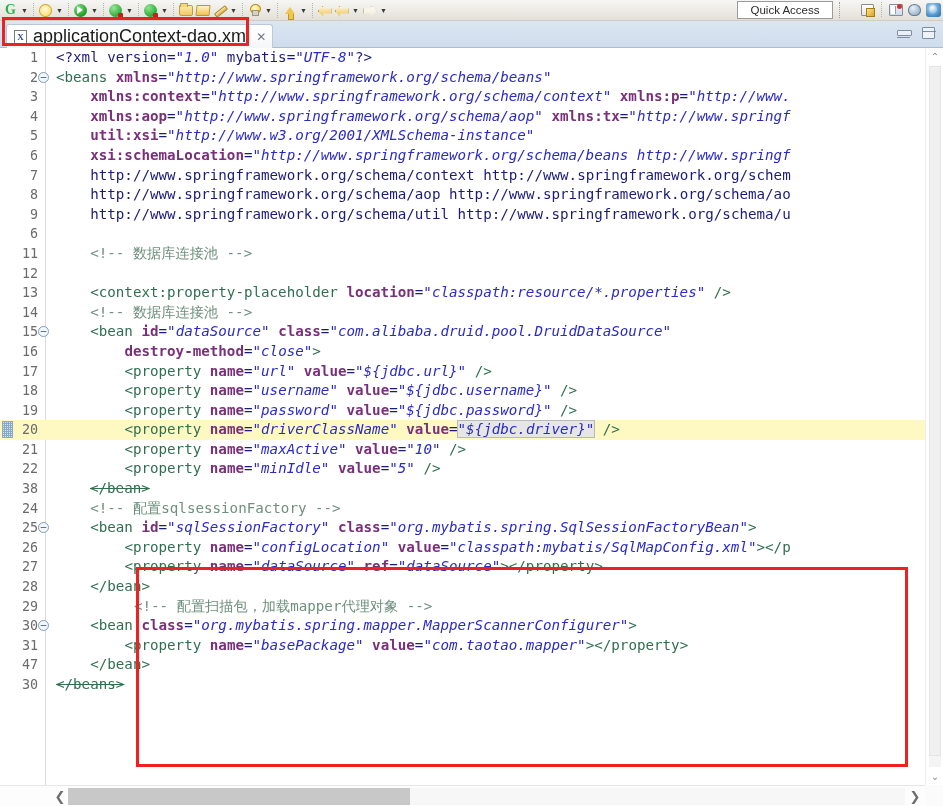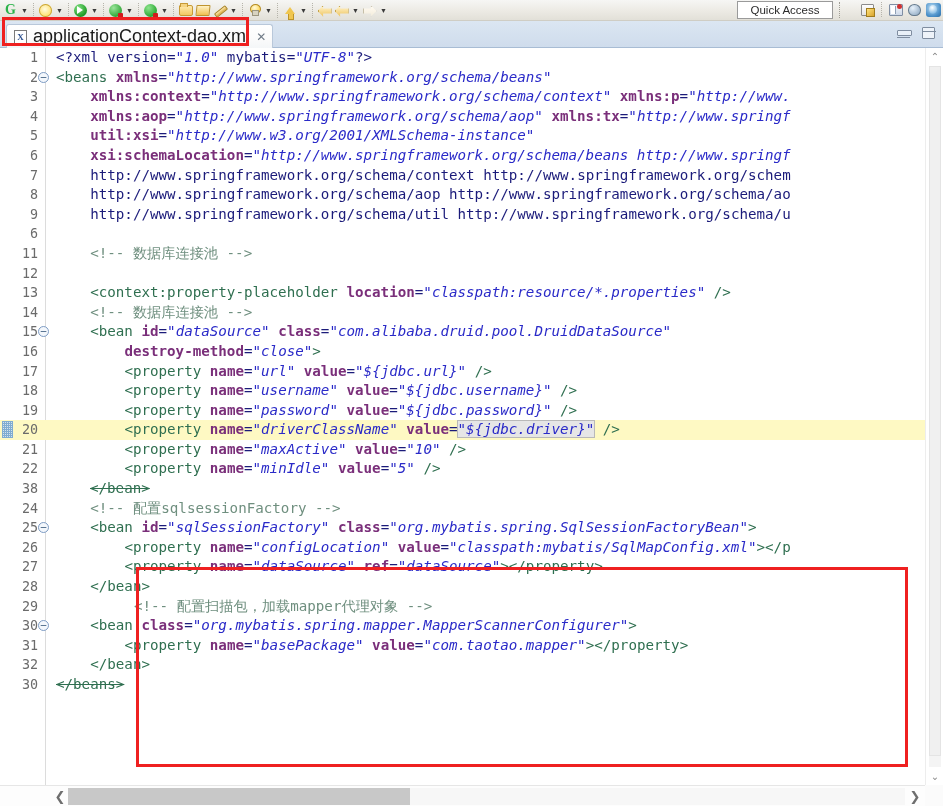--- a/index.html
+++ b/index.html
@@ -535,21 +535,21 @@
         <div class="line"><span class="ln">22</span><span class="src"><span class="pl"> </span><span class="pl"> </span><span class="pl"> </span><span class="pl"> </span><span class="pl"> </span><span class="pl"> </span><span class="pl"> </span><span class="pl"> </span><span class="tg">&lt;property</span><span class="pl"> </span><span class="at">name</span><span class="pl">=</span><span class="st">"minIdle"</span><span class="pl"> </span><span class="at">value</span><span class="pl">=</span><span class="st">"5"</span><span class="pl"> </span><span class="tg">/&gt;</span></span></div>
         <div class="line"><span class="ln">38</span><span class="src" style="left: 90px;"><span class="tg strike">&lt;/bean&gt;</span></span></div>
         <div class="line"><span class="ln">24</span><span class="src"><span class="pl">    </span><span class="cm">&lt;!-- 配置sqlsessionFactory --&gt;</span></span></div>
         <div class="line"><span class="ln">25</span><span class="fold">−</span><span class="src"><span class="pl"> </span><span class="pl"> </span><span class="pl"> </span><span class="pl"> </span><span class="tg">&lt;bean</span><span class="pl"> </span><span class="at">id</span><span class="pl">=</span><span class="st">"sqlSessionFactory"</span><span class="pl"> </span><span class="at">class</span><span class="pl">=</span><span class="st">"org.mybatis.spring.SqlSessionFactoryBean"</span><span class="tg">&gt;</span></span></div>
         <div class="line"><span class="ln">26</span><span class="src"><span class="pl"> </span><span class="pl"> </span><span class="pl"> </span><span class="pl"> </span><span class="pl"> </span><span class="pl"> </span><span class="pl"> </span><span class="pl"> </span><span class="tg">&lt;property</span><span class="pl"> </span><span class="at">name</span><span class="pl">=</span><span class="st">"configLocation"</span><span class="pl"> </span><span class="at">value</span><span class="pl">=</span><span class="st">"classpath:mybatis/SqlMapConfig.xml"</span><span class="tg">&gt;</span><span class="tg">&lt;/p</span></span></div>
         <div class="line"><span class="ln">27</span><span class="src"><span class="pl"> </span><span class="pl"> </span><span class="pl"> </span><span class="pl"> </span><span class="pl"> </span><span class="pl"> </span><span class="pl"> </span><span class="pl"> </span><span class="tg">&lt;property</span><span class="pl"> </span><span class="at">name</span><span class="pl">=</span><span class="st">"dataSource"</span><span class="pl"> </span><span class="at">ref</span><span class="pl">=</span><span class="st">"dataSource"</span><span class="tg">&gt;</span><span class="tg">&lt;/property</span><span class="tg">&gt;</span></span></div>
         <div class="line"><span class="ln">28</span><span class="src"><span class="pl"> </span><span class="pl"> </span><span class="pl"> </span><span class="pl"> </span><span class="tg">&lt;/bean</span><span class="tg">&gt;</span></span></div>
         <div class="line"><span class="ln">29</span><span class="src" style="left: 90px; margin-left: 44px;"><span class="cm">&lt;!-- 配置扫描包，加载mapper代理对象 --&gt;</span></span></div>
         <div class="line"><span class="ln">30</span><span class="fold">−</span><span class="src"><span class="pl"> </span><span class="pl"> </span><span class="pl"> </span><span class="pl"> </span><span class="tg">&lt;bean</span><span class="pl"> </span><span class="at">class</span><span class="pl">=</span><span class="st">"org.mybatis.spring.mapper.MapperScannerConfigurer"</span><span class="tg">&gt;</span></span></div>
         <div class="line"><span class="ln">31</span><span class="src"><span class="pl"> </span><span class="pl"> </span><span class="pl"> </span><span class="pl"> </span><span class="pl"> </span><span class="pl"> </span><span class="pl"> </span><span class="pl"> </span><span class="tg">&lt;property</span><span class="pl"> </span><span class="at">name</span><span class="pl">=</span><span class="st">"basePackage"</span><span class="pl"> </span><span class="at">value</span><span class="pl">=</span><span class="st">"com.taotao.mapper"</span><span class="tg">&gt;</span><span class="tg">&lt;/property</span><span class="tg">&gt;</span></span></div>
-        <div class="line"><span class="ln">32</span><span class="src"><span class="pl"> </span><span class="pl"> </span><span class="pl"> </span><span class="pl"> </span><span class="tg">&lt;/bean</span><span class="tg">&gt;</span></span></div>
+        <div class="line"><span class="ln">47</span><span class="src"><span class="pl"> </span><span class="pl"> </span><span class="pl"> </span><span class="pl"> </span><span class="tg">&lt;/bean</span><span class="tg">&gt;</span></span></div>
         <div class="line"><span class="ln">30</span><span class="src"><span class="tg strike">&lt;/beans&gt;</span></span></div>
       </div>
   </div>
 
   <div class="vscroll">
     <div class="vs-track"></div>
     <div class="vs-thumb"></div>
     <div class="vs-up">⌃</div>
     <div class="vs-dn">⌄</div>
   </div>

